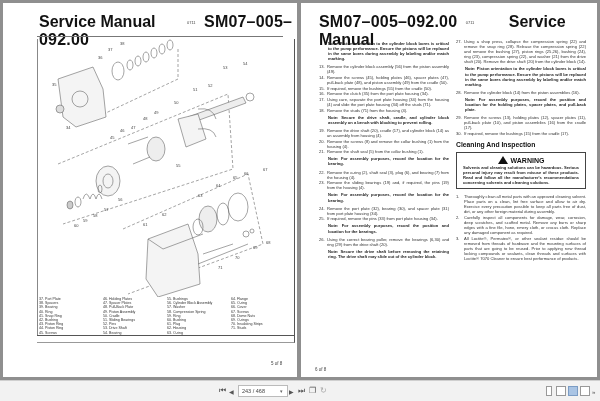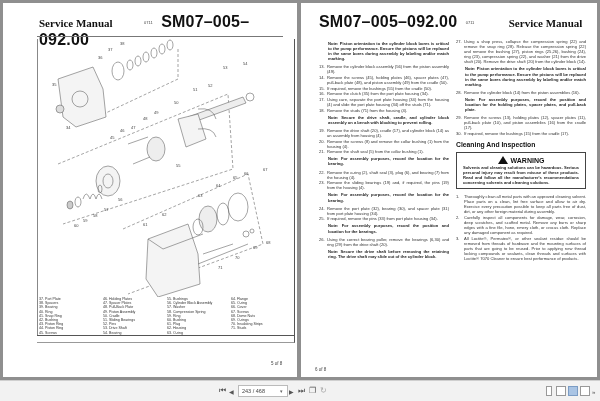--- a/index.html
+++ b/index.html
@@ -2,21 +2,21 @@
 <html><head>
 <meta charset="utf-8">
 <style>
   * { box-sizing: border-box; margin: 0; padding: 0; }
   html, body { width: 600px; height: 401px; overflow: hidden; background: #9a9a9a; font-family: "Liberation Sans", sans-serif; }
   .viewer { position: absolute; left: 0; top: 0; width: 600px; height: 401px; background: #8f8f8f; }
   .page { position: absolute; top: 3px; background: #fff; height: 374px; overflow: hidden; }
   .page.left { left: 3px; width: 294px; }
   .page.right { left: 301px; width: 296px; }
   .hdr { position: absolute; top: 10px; font-weight: bold; color: #111; }
-  .hdr .title { font-size: 11px; font-family: Liberation Serif, serif; }
+  .hdr .title { font-size: 16px; }
   .hdr .code { font-size: 16px; letter-spacing: 0.2px; }
   .hdr .small { font-size: 4px; font-weight: normal; color: #444; vertical-align: middle; margin: 0 4px; }
   .rule { position: absolute; height: 1px; background: #777; }
 
   
   .diagram { position: absolute; left: 34px; top: 36px; width: 258px; height: 296px; border-left: 1px solid #888; border-right: 1px solid #555; }
   .diagram svg { position: absolute; left: 0; top: 0; }
   .parts { position: absolute; left: 36px; top: 294px; width: 256px; height: 38px; font-size: 3.6px; color: #333; display: flex; }
   .parts .col { width: 64px; line-height: 4.2px; }
   .parts .col div { white-space: nowrap; }

